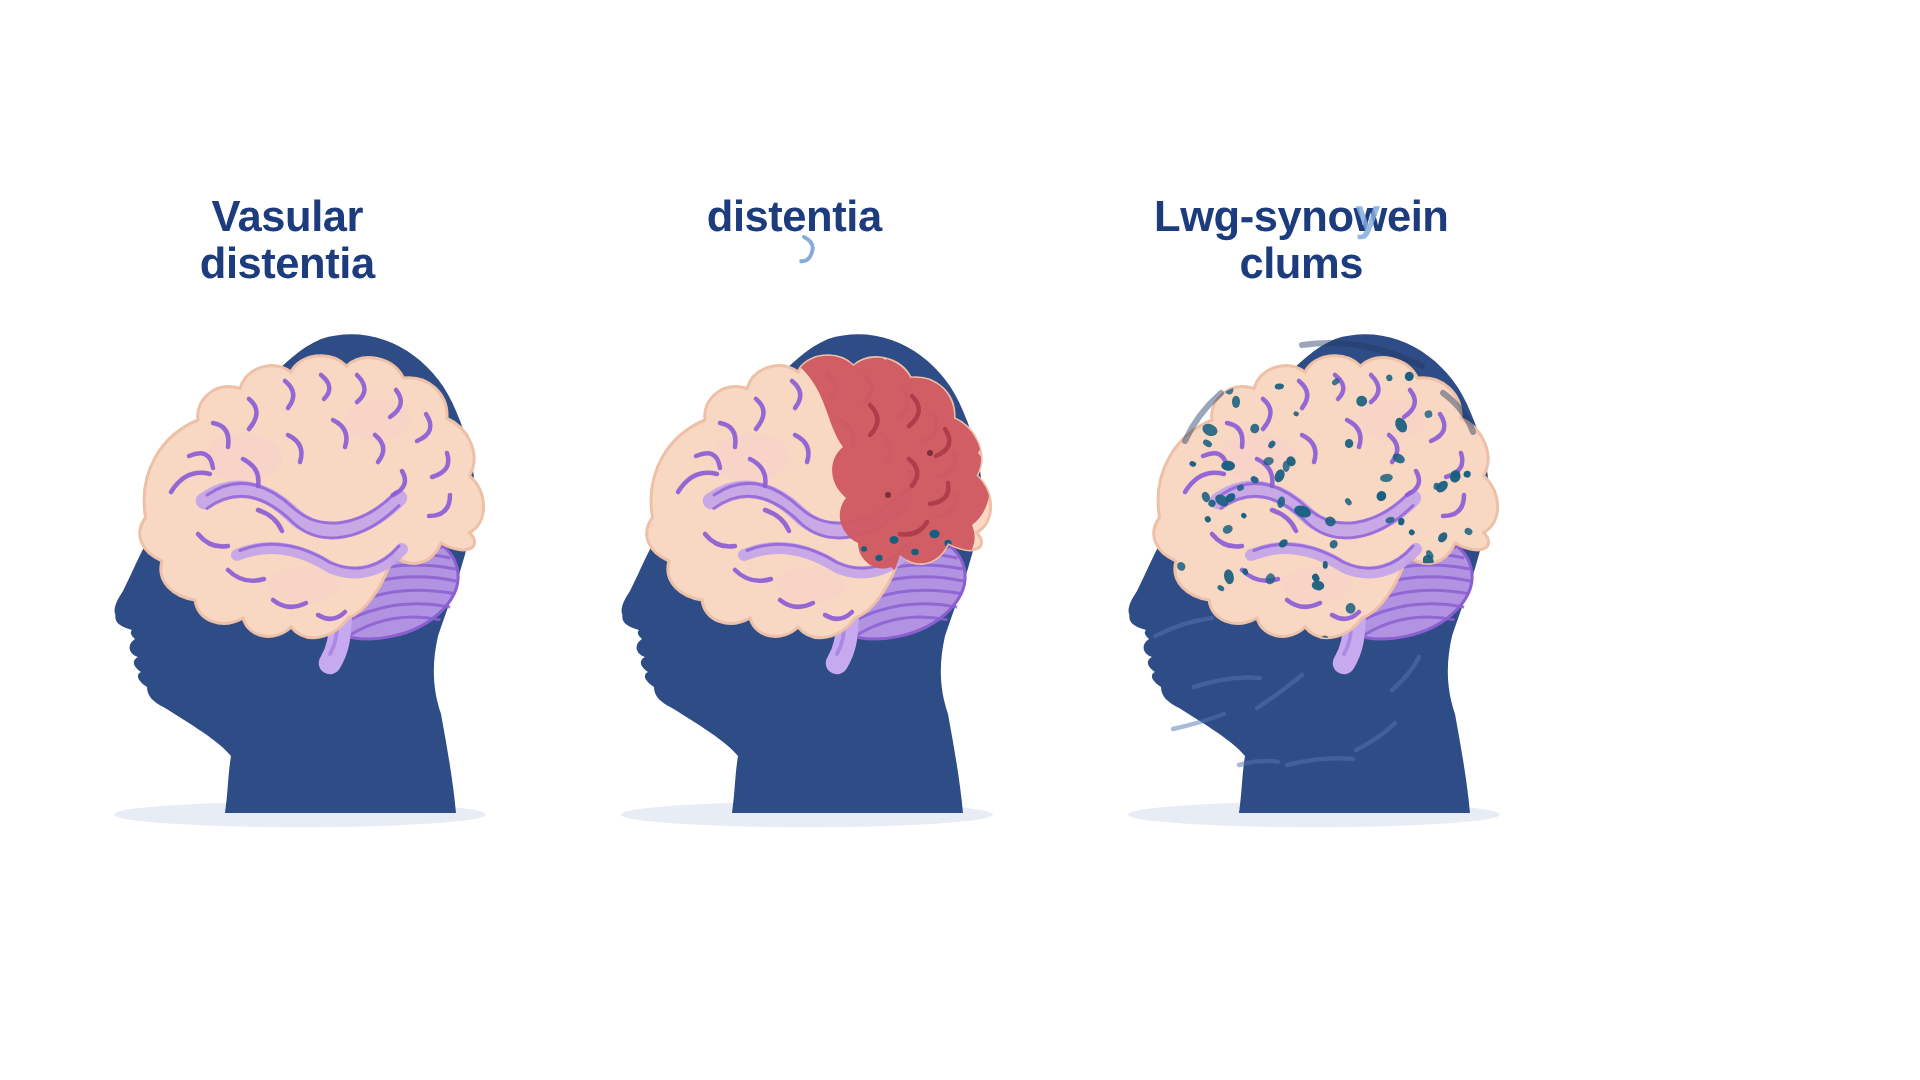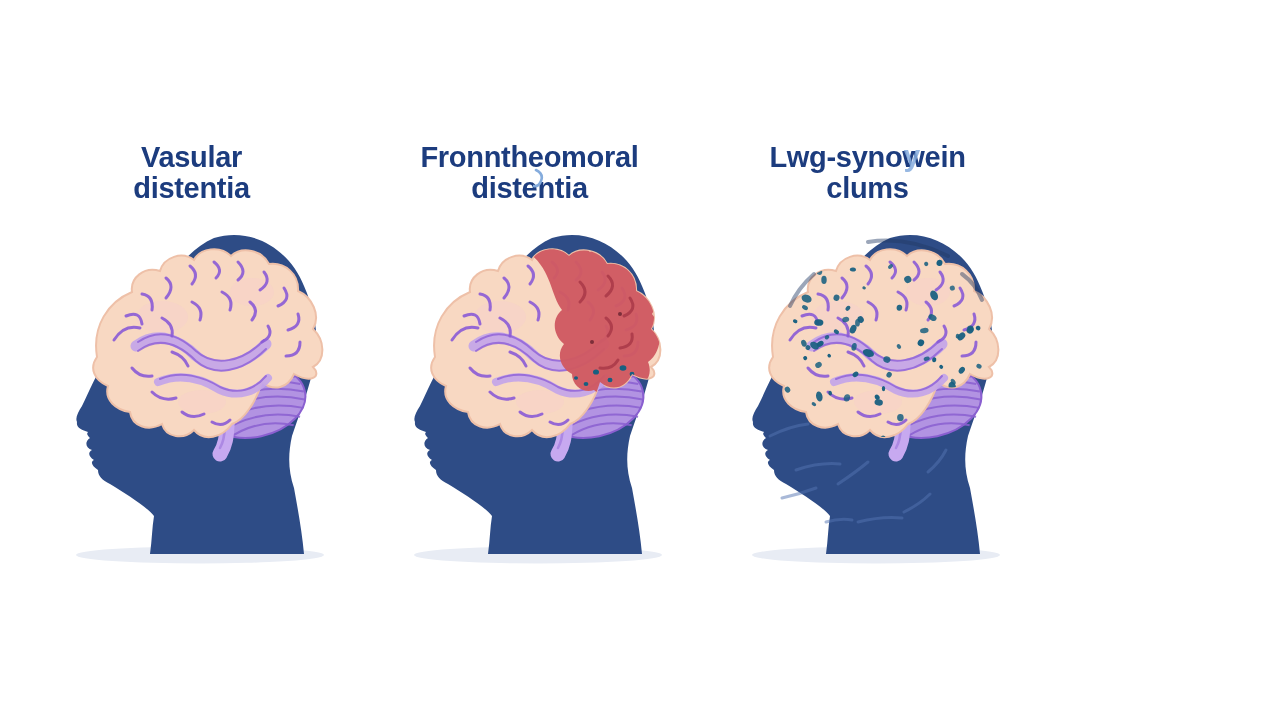--- a/index.html
+++ b/index.html
@@ -6,21 +6,21 @@
     --head-navy:#2e4c86; --label-blue:#1c3c7e; --brain-peach:#f8d8c2; --brain-outline:#eec0a8;
     --sulci-purple:#8a5bd6; --sulci-band:#c2a4ea; --cerebellum-purple:#b293e2; --cerebellum-line:#8a5fd0;
     --cerebellum-highlight:#d5bdf2; --brainstem-purple:#c7a9f0; --brainstem-line:#a57fe0;
     --red-region:#d05a62; --red-line:#a93848; --red-speck:#7c2f3a; --protein-dot-teal:#175f80;
     --texture-blue:#5374b2; --texture-dark:#223a63; --shadow-gray:#e8ecf4; --artifact-blue:#85acdd;
     --blush-pink:#f6c9d4; --background:#ffffff;
   }
   html,body{margin:0;padding:0;}
   body{font-family:"Liberation Sans", sans-serif; background:var(--background);}
   .canvas{position:relative;width:1280px;height:720px;overflow:hidden;background:var(--background);}
-  .figures-row{position:absolute;top:0;left:0;width:1059px;display:flex;justify-content:center;gap:8px;padding-top:130px;box-sizing:border-box;margin-top:12px;}
+  .figures-row{position:absolute;top:0;left:0;width:1059px;display:flex;justify-content:center;gap:8px;padding-top:130px;box-sizing:border-box;}
   .dementia-figure{width:330px;display:flex;flex-direction:column;align-items:center;margin:0;}
   .figure-label{position:relative;height:64px;display:flex;flex-direction:column;align-items:center;justify-content:flex-start;
     color:var(--label-blue);font-size:29px;line-height:31px;font-weight:600;letter-spacing:-0.3px;text-align:center;}
   .label-line{display:block;white-space:nowrap;}
   .artifact{display:none;position:absolute;}
   .figure-label.has-hook .artifact-hook{display:block;left:50%;margin-left:4px;top:26px;}
   .artifact-hook path{stroke:var(--artifact-blue);stroke-width:2.6;fill:none;stroke-linecap:round;}
   .figure-label.has-ghost .artifact-ghost{display:block;left:50%;margin-left:36px;top:-2px;
     color:var(--artifact-blue);opacity:.85;font-weight:600;font-size:30px;}
   .head-wrap{margin-top:16px;width:300px;height:342px;}
@@ -159,21 +159,20 @@
       <path class="texture-dark" d="M 150 20 q 40 -6 80 14"></path>
       <path class="texture-dark" d="M 244 52 q 14 10 20 26"></path>
       <path class="texture-dark" d="M 96 52 q -16 14 -24 32"></path>
     </g>
   </svg>
         </div>
     </figure>
 
     <figure class="dementia-figure">
       <figcaption class="figure-label has-hook">
-        <span class="label-line">Fronntheomoral</span>
         <span class="label-line">distentia</span>
         <svg class="artifact artifact-hook" width="14" height="20" viewBox="0 0 14 20">
             <path d="M3 2 q8 4 5 11 q-2 6 -8 5"></path>
           </svg>
 
       </figcaption>
       <div class="head-wrap head-canvas">
           <svg class="head-svg variant-red-region" viewBox="0 0 300 342" width="300" height="342">
     <defs>
       <clipPath id="cortexClip-1">

